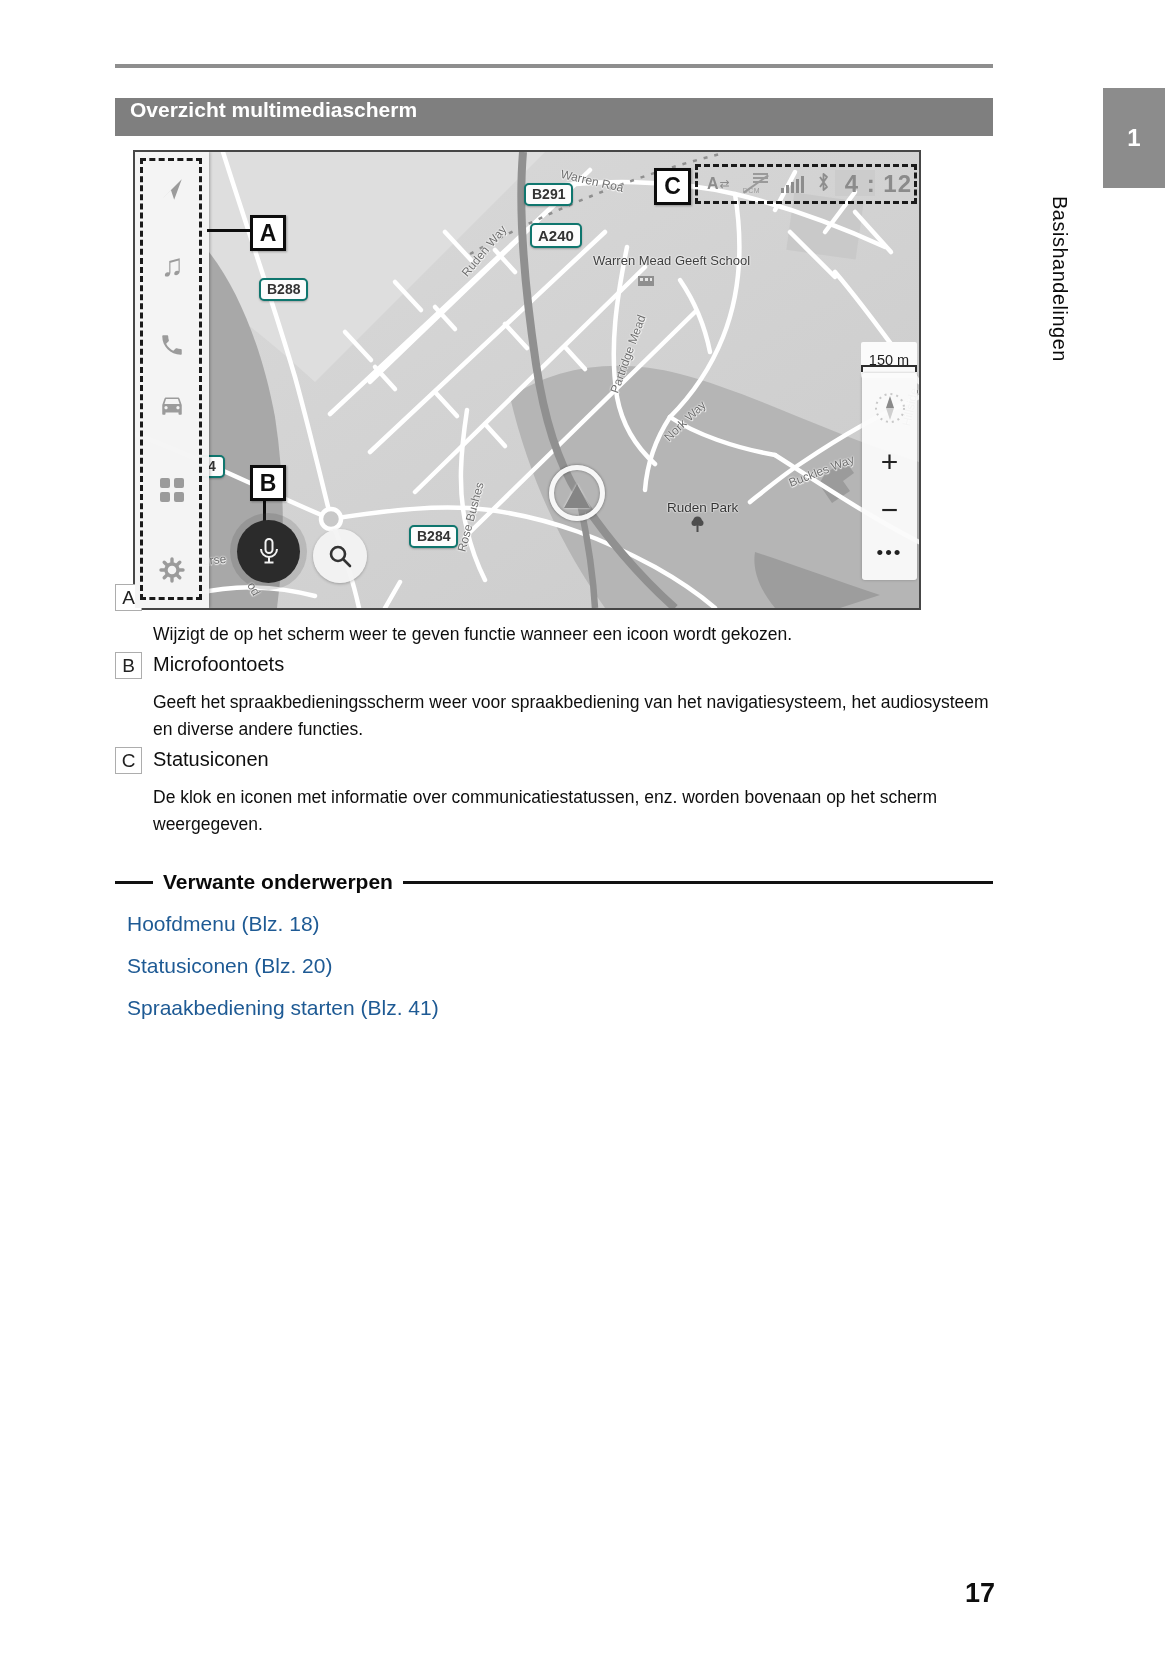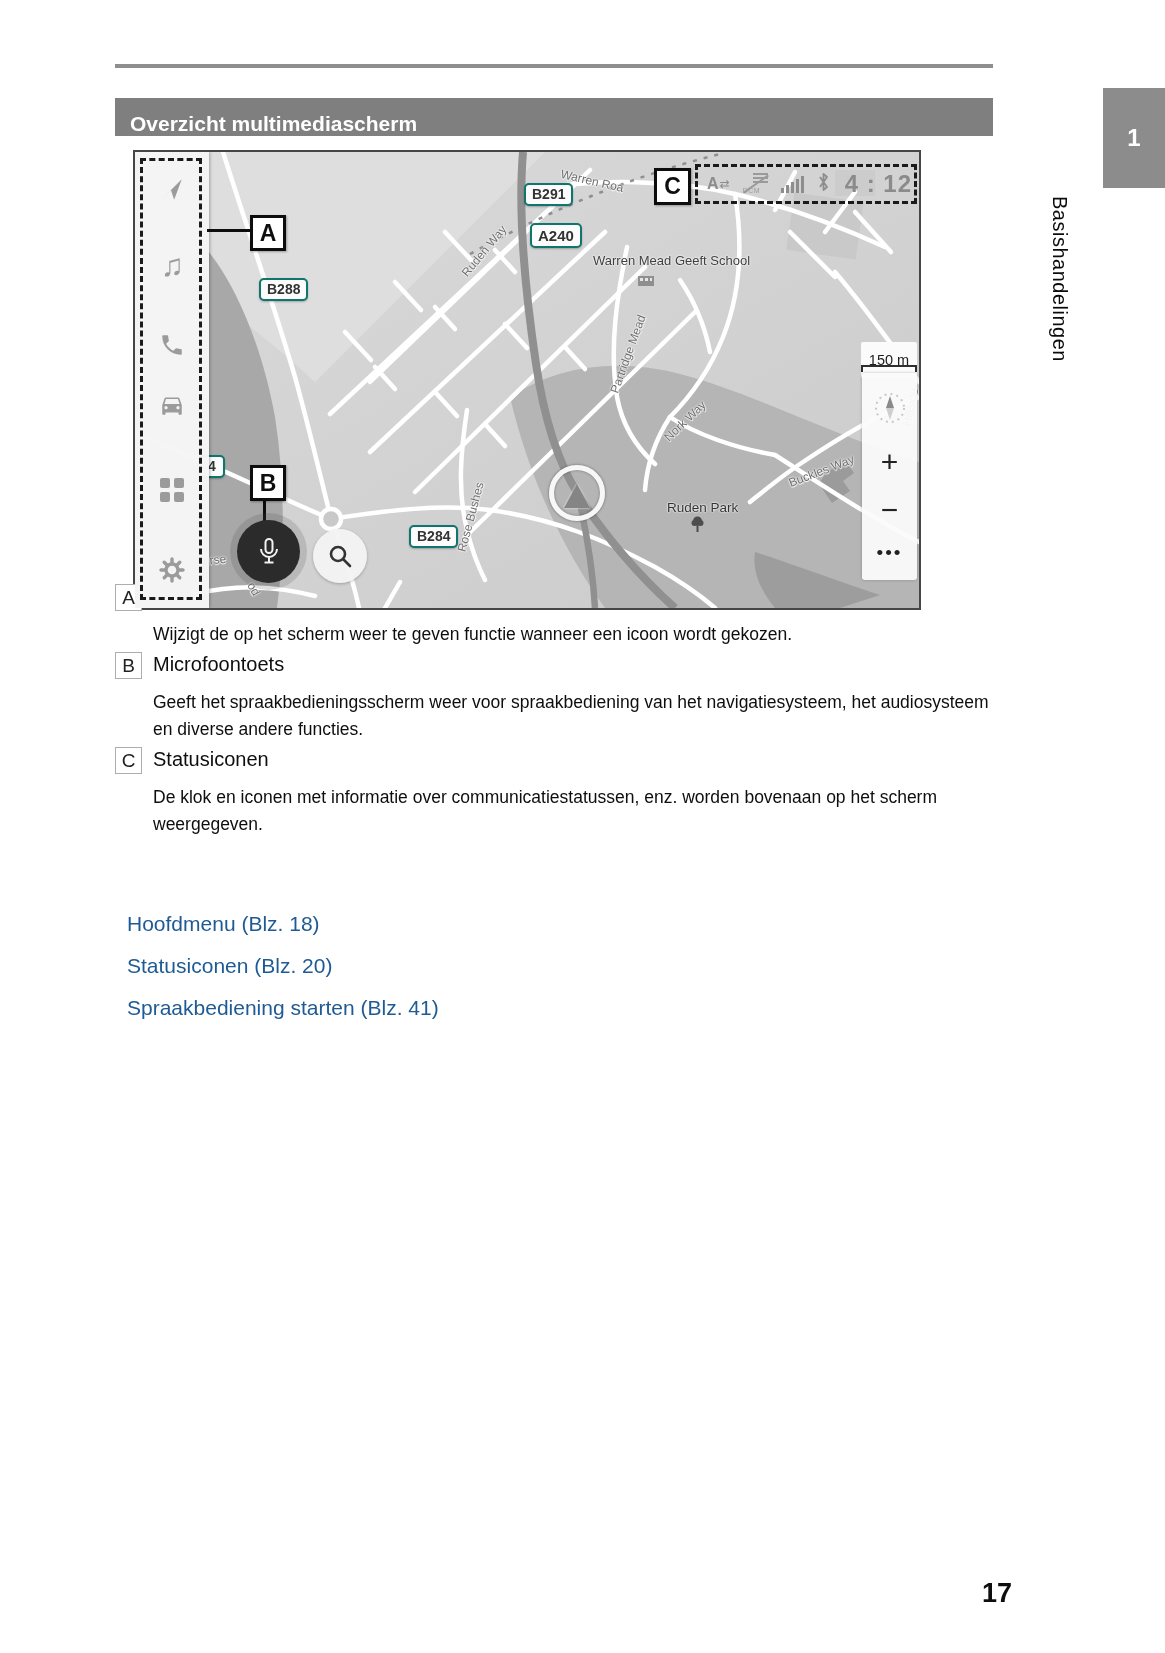--- a/index.html
+++ b/index.html
@@ -3,26 +3,26 @@
 <meta charset="utf-8">
 <style>
   html,body{margin:0;padding:0;background:#fff;}
   .page{position:relative;width:1165px;height:1653px;background:#ffffff;
         font-family:"Liberation Sans",sans-serif;overflow:hidden;color:#0e0e0e;}
 
   
   .doc-header{position:absolute;top:36px;right:172px;font-size:17px;font-weight:bold;white-space:nowrap;}
   .header-rule{position:absolute;left:115px;top:64px;width:878px;height:4px;background:#8e8e8e;}
   .title-bar{position:absolute;left:115px;top:98px;width:878px;height:38px;background:#7f7f7f;
-             color:#fff;font-size:21px;font-weight:bold;display:flex;align-items:flex-end;
+             color:#fff;font-size:21px;font-weight:bold;display:flex;align-items:flex-start;
              padding-left:15px;box-sizing:border-box;}
   .chapter-tab{position:absolute;left:1103px;top:88px;width:62px;height:100px;background:#8c8c8c;
                color:#fff;display:flex;align-items:center;justify-content:center;font-size:24px;font-weight:bold;}
   .side-label{position:absolute;left:1048px;top:196px;writing-mode:vertical-rl;font-size:20px;color:#0b0b0b;letter-spacing:.5px;}
-  .page-number{position:absolute;right:153px;top:1578px;font-size:27px;font-weight:bold;}
+  .page-number{position:absolute;right:170px;top:1578px;font-size:27px;font-weight:bold;}
 
   
   #map{position:absolute;left:133px;top:150px;width:784px;height:456px;border:2px solid #464646;
        overflow:hidden;background:#d2d2d2;}
   #map svg.roads{position:absolute;left:0;top:0;z-index:1;}
 
   .map-sidebar{position:absolute;left:0;top:0;width:74px;height:456px;background:rgba(245,245,245,.97);
                box-shadow:1px 0 3px rgba(0,0,0,.28);z-index:5;}
   .sb-icon{position:absolute;left:50%;transform:translateX(-50%);color:#9b9b9b;line-height:1;}
   .sb-nav{top:24px;} .sb-music{top:98px;font-size:31px;} .sb-phone{top:180px;}
@@ -347,18 +347,23 @@
   <div class="legend-desc" id="desc-a">Wijzigt de op het scherm weer te geven functie wanneer een icoon wordt gekozen.</div>
 
   <div class="legend-key" id="key-b">B</div>
   <div class="legend-title" id="title-b">Microfoontoets</div>
   <div class="legend-desc" id="desc-b">Geeft het spraakbedieningsscherm weer voor spraakbediening van het navigatiesysteem, het audiosysteem en diverse andere functies.</div>
 
   <div class="legend-key" id="key-c">C</div>
   <div class="legend-title" id="title-c">Statusiconen</div>
   <div class="legend-desc" id="desc-c">De klok en iconen met informatie over communicatiestatussen, enz. worden bovenaan op het scherm weergegeven.</div>
 
+  <div class="related-row">
+    <span class="dash-short"></span>
+    <span class="related-title">Verwante onderwerpen</span>
+    <span class="dash-long"></span>
+  </div>
   <a class="related-link" id="link-0">Hoofdmenu (Blz. 18)</a>
   <a class="related-link" id="link-1">Statusiconen (Blz. 20)</a>
   <a class="related-link" id="link-2">Spraakbediening starten (Blz. 41)</a>
 
   <div class="page-number">17</div>
 </div>
 
 </body></html>

